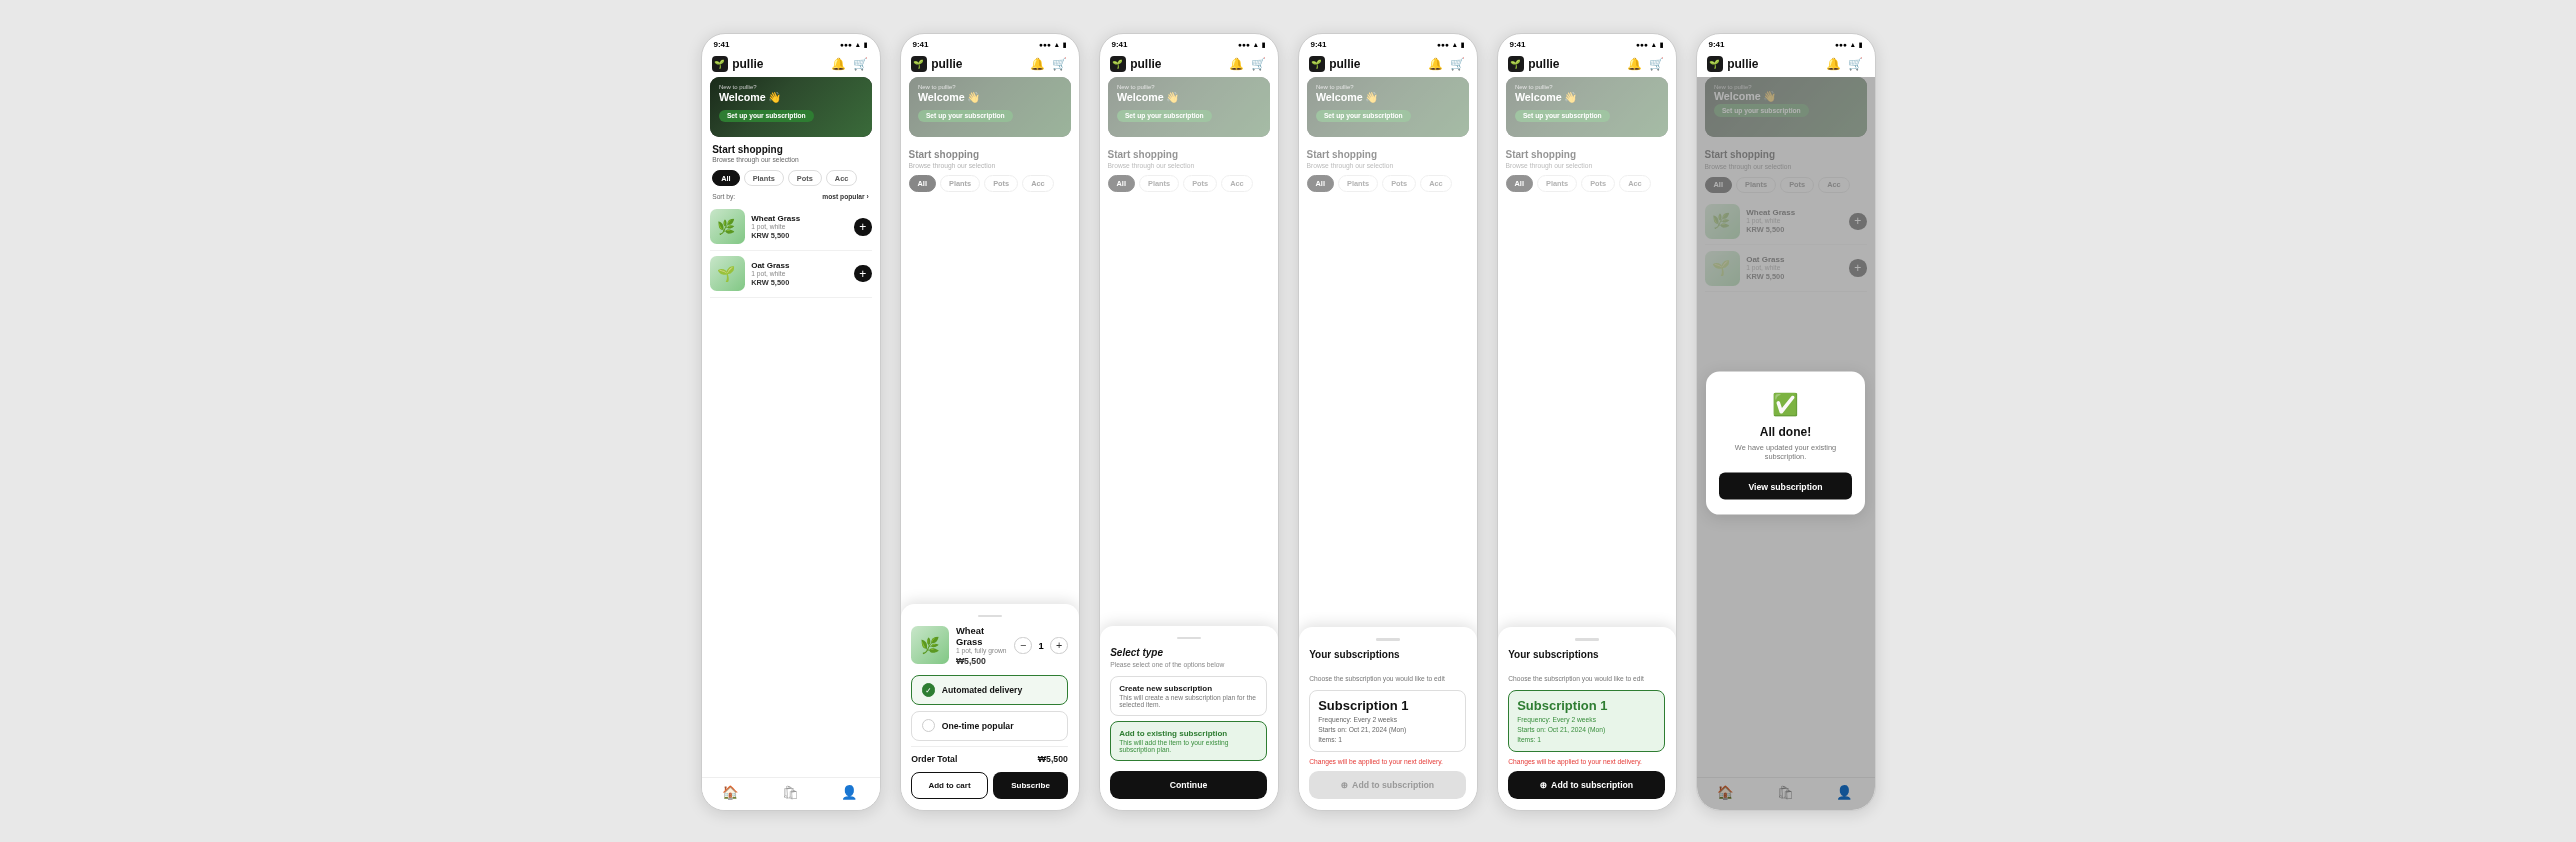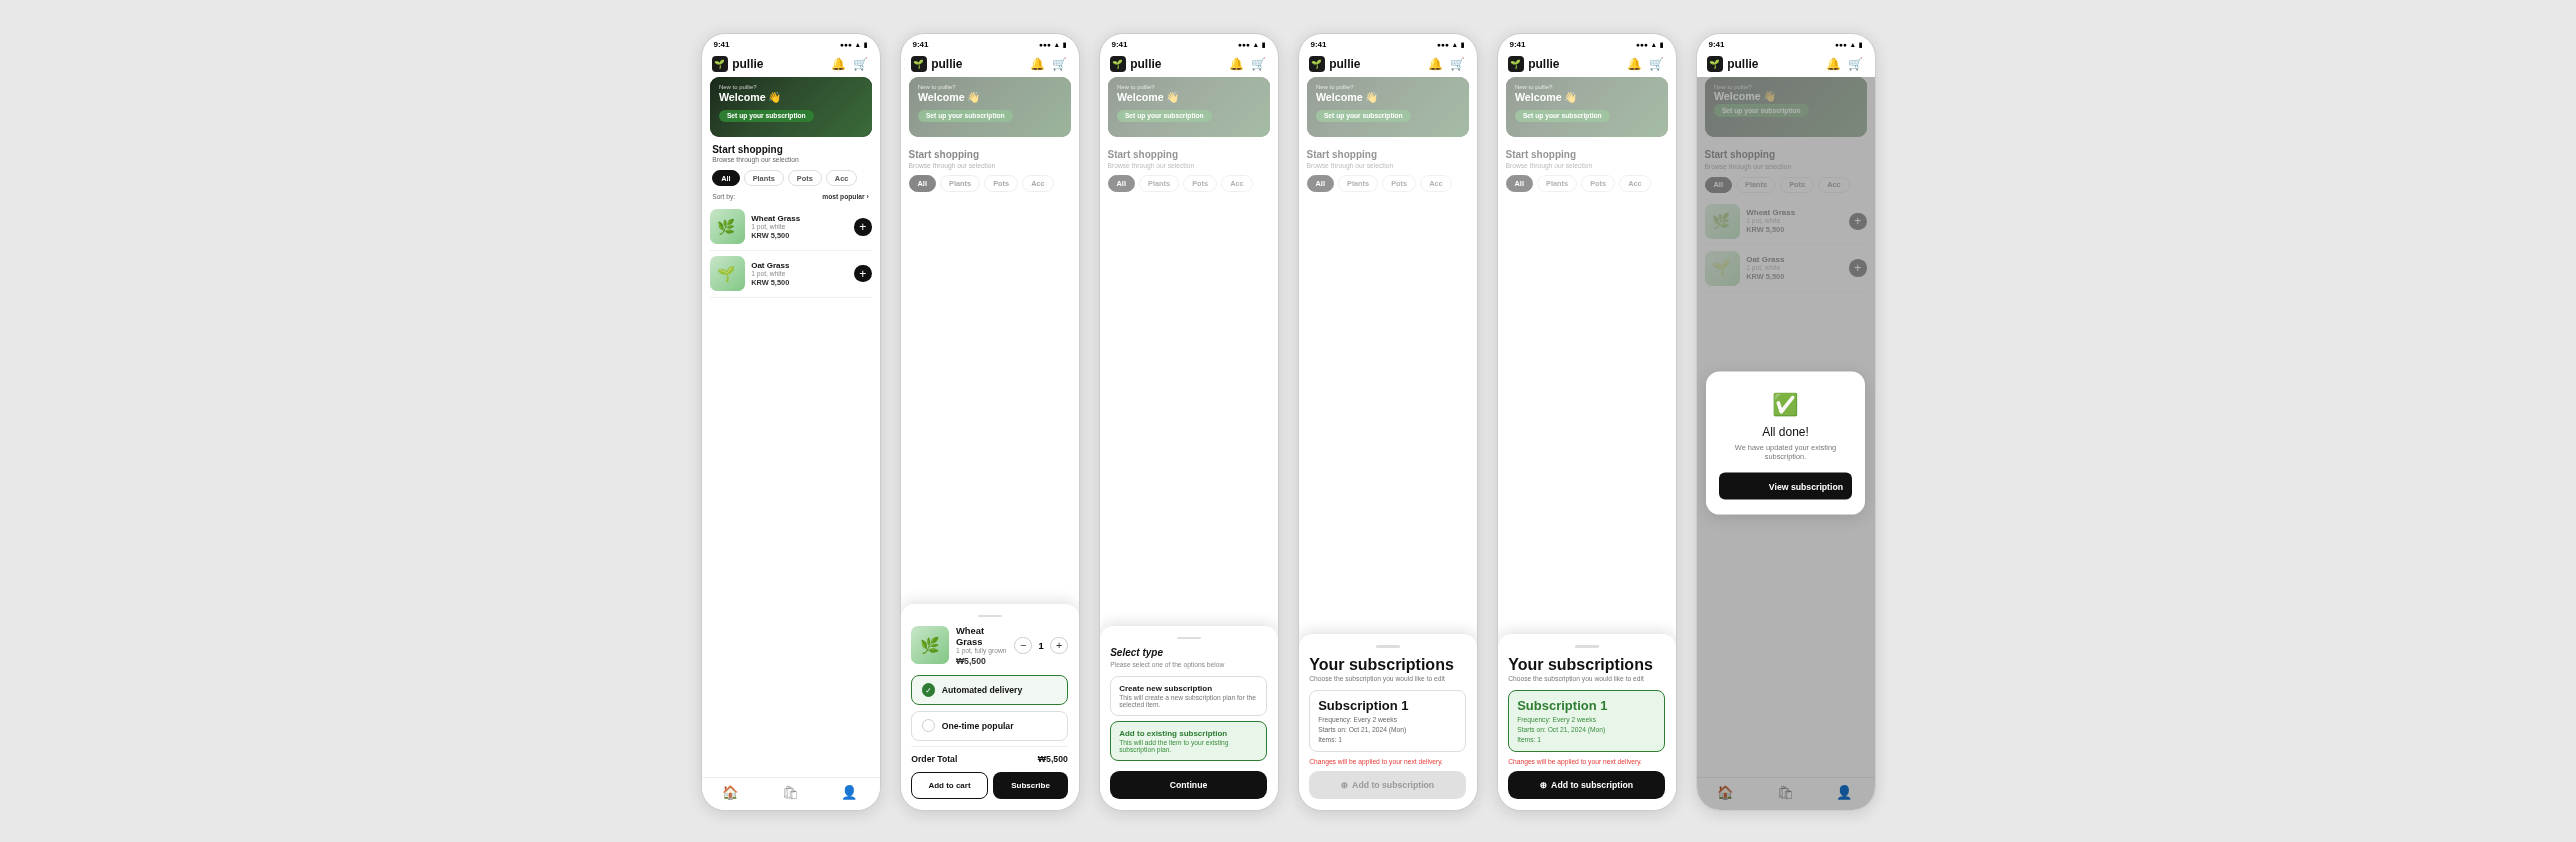--- a/index.html
+++ b/index.html
@@ -446,24 +446,24 @@
       bottom: 0;
       left: 0;
       right: 0;
       background: #fff;
       border-radius: 13.4px 13.4px 0 0;
       padding: 10.7px;
       box-shadow: 0 -2.7px 13.4px rgba(0,0,0,0.12);
       z-index: 10;
     }
     .subs-title {
-      font-size: 16px;
+      font-size: 10px;
       font-weight: 700;
       color: #111;
-      margin-bottom: 1px;
+      margin-bottom: 15px;
     }
     .subs-sub {
       font-size: 6.7px;
       color: #777;
       margin-bottom: 8px;
     }
     .sub-card {
       border: 1px solid #ddd;
       border-radius: 8px;
       padding: 6.7px 8px;
@@ -526,40 +526,39 @@
       z-index: 20;
       text-align: center;
     }
     .all-done-icon {
       font-size: 21.5px;
       color: #2e7d32;
       margin-bottom: 6.7px;
     }
     .all-done-title {
       font-size: 12px;
-      font-weight: 400;
+      font-weight: 700;
       color: #111;
       margin-bottom: 4px;
     }
     .all-done-desc {
       font-size: 7.4px;
       color: #777;
       margin-bottom: 12px;
     }
     .view-sub-btn {
       width: 100%;
       padding: 8.7px;
       background: #111;
       color: #fff;
       border: none;
       border-radius: 6px;
       font-size: 8.7px;
       font-weight: 700;
       cursor: pointer;
-      text-align: right;
     }
     .overlay-bg {
       position: absolute;
       inset: 0;
       background: rgba(0,0,0,0.3);
       z-index: 15;
     }
   </style>
 </head>
 <body>

